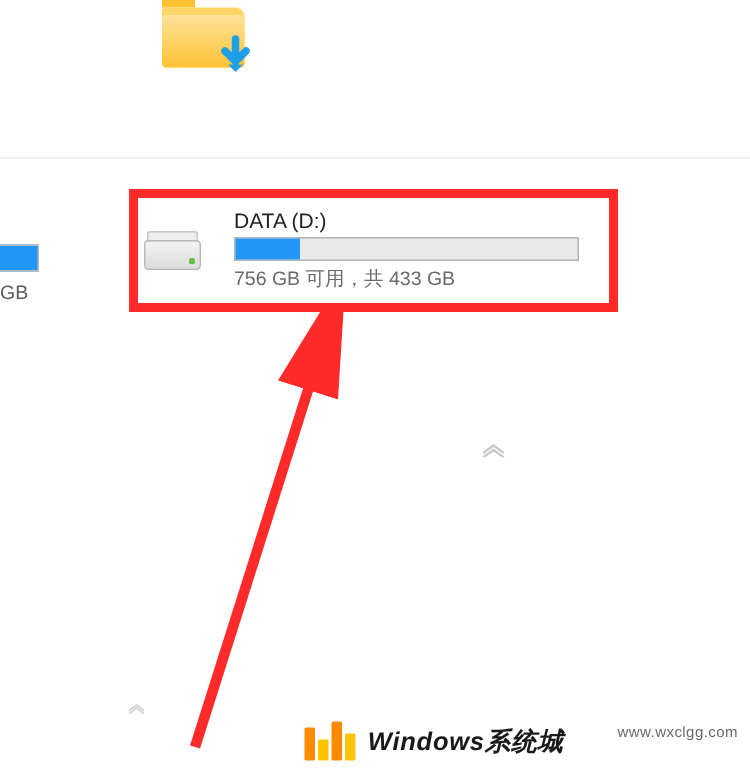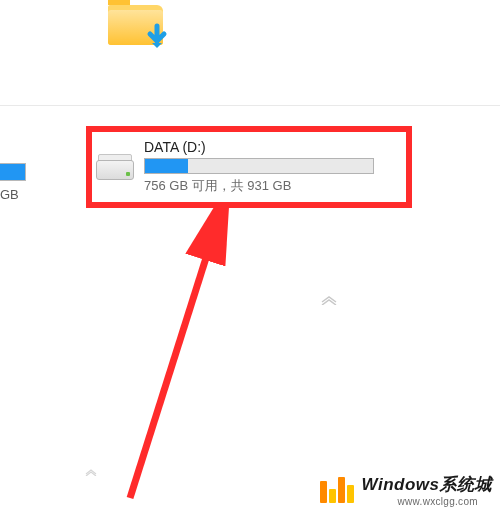--- a/index.html
+++ b/index.html
@@ -128,20 +128,21 @@
       position: absolute;
       right: 4px;
       bottom: 4px;
       border-radius: 1px;
     }
     .drive-info {
       flex: 1;
       display: flex;
       flex-direction: column;
       gap: 3px;
+      margin-left: 12px;
     }
     .drive-name {
       font-size: 14px;
       color: #222;
     }
     .usage-bar {
       width: 230px;
       height: 16px;
       border: 1px solid #b3b3b3;
       background: #e9e9e9;
@@ -187,21 +188,21 @@
       display: flex;
       gap: 2px;
       align-items: flex-end;
     }
     .wm-bar {
       width: 7px;
       border-radius: 1px;
     }
     .wm-text {
       display: flex;
-      flex-direction: column;
+      flex-direction: row;
       justify-content: center;
     }
     .wm-title {
       font-size: 17px;
       font-weight: 700;
       font-style: italic;
       color: #1a1a1a;
       letter-spacing: 0.5px;
     }
     .wm-url {
@@ -245,21 +246,21 @@
   <div class="drive-icon">
     <div class="drive-top"></div>
     <div class="drive-body"></div>
     <div class="drive-led"></div>
   </div>
   <div class="drive-info">
     <div class="drive-name">DATA (D:)</div>
     <div class="usage-bar">
       <div class="usage-fill"></div>
     </div>
-    <div class="usage-text">756 GB 可用，共 931 GB</div>
+    <div class="usage-text">756 GB 可用，共 433 GB</div>
   </div>
 </div>
 
 <svg class="arrow-svg" width="180" height="300" viewBox="0 0 180 300">
   <defs>
     <marker id="ah" markerWidth="12" markerHeight="12" refX="6" refY="3" orient="auto">
       <path d="M0,0 L12,3 L0,6 Z" fill="#ff2b2b"></path>
     </marker>
   </defs>
   <line x1="40" y1="290" x2="128" y2="12" stroke="#ff2b2b" stroke-width="7" marker-end="url(#ah)"></line>

